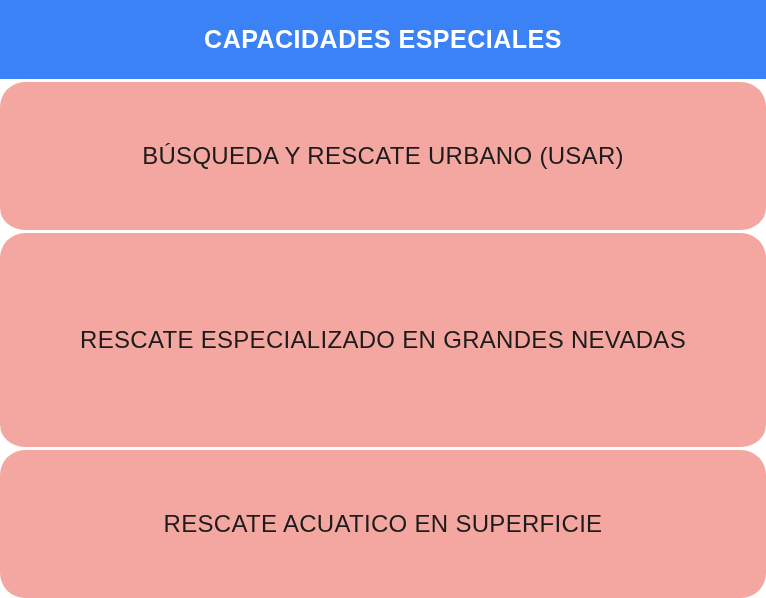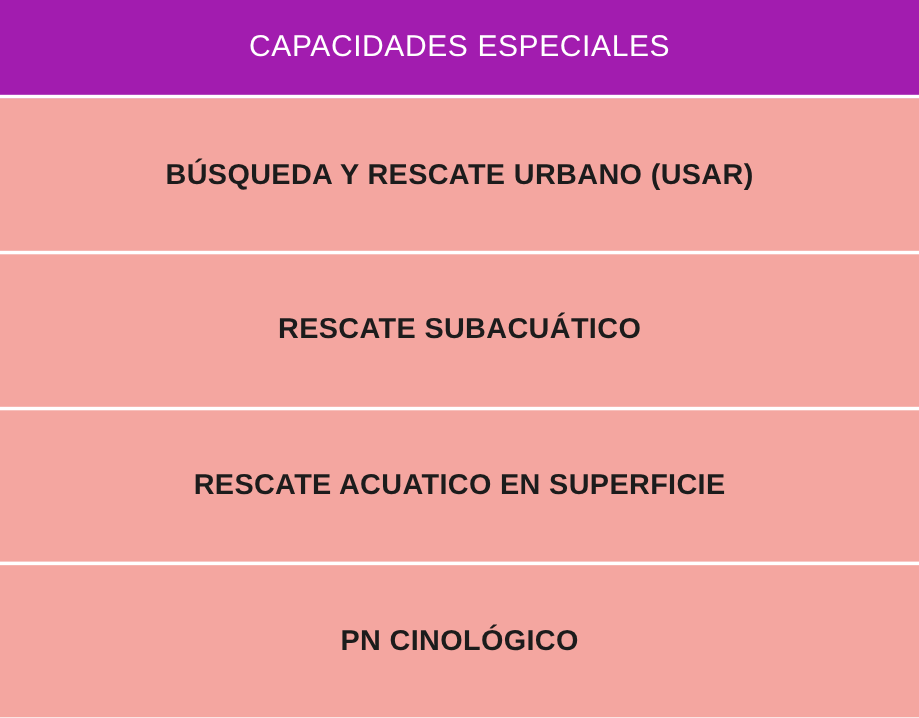--- a/index.html
+++ b/index.html
@@ -26,36 +26,37 @@
     display: flex;
     align-items: center;
     justify-content: center;
     text-align: center;
     border-bottom: 3px solid #ffffff;
   }
   .row:last-child {
     border-bottom: none;
   }
   .header-row {
-    background: #a21caf;
+    background: #3b82f6;
     color: #ffffff;
-    font-weight: normal;
+    font-weight: bold;
     font-size: 25px;
     letter-spacing: 0.5px;
     height: 82px;
     flex: 0 0 82px;
     align-items: center;
   }
   .body-row {
     background: #f4a6a0;
     color: #1c1c1c;
-    font-weight: bold;
+    font-weight: normal;
     font-size: 24px;
     letter-spacing: 0.3px;
     flex: 1 1 auto;
+    border-radius: 25px;
   }
   .row .cell {
     padding: 0 14px;
     line-height: 1.22;
     width: 100%;
   }
   .tall {
     flex: 1.55 1 auto;
   }
 </style>
@@ -65,28 +66,25 @@
 <div class="table-wrap">
 
   <div class="row header-row">
     <div class="cell">CAPACIDADES  ESPECIALES</div>
   </div>
 
   <div class="row body-row">
     <div class="cell">BÚSQUEDA Y RESCATE URBANO  (USAR)</div>
   </div>
 
+  <div class="row body-row tall">
+    <div class="cell">RESCATE ESPECIALIZADO  EN GRANDES NEVADAS</div>
+  </div>
 
-  <div class="row body-row">
-    <div class="cell">RESCATE SUBACUÁTICO</div>
-  </div>
 
   <div class="row body-row">
     <div class="cell">RESCATE ACUATICO  EN SUPERFICIE</div>
   </div>
 
 
-  <div class="row body-row">
-    <div class="cell">PN CINOLÓGICO</div>
-  </div>
 
 
 </div>
 
 </body></html>

